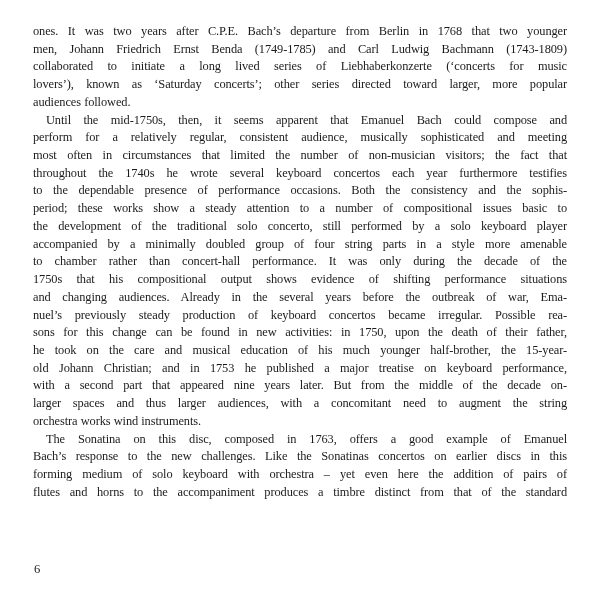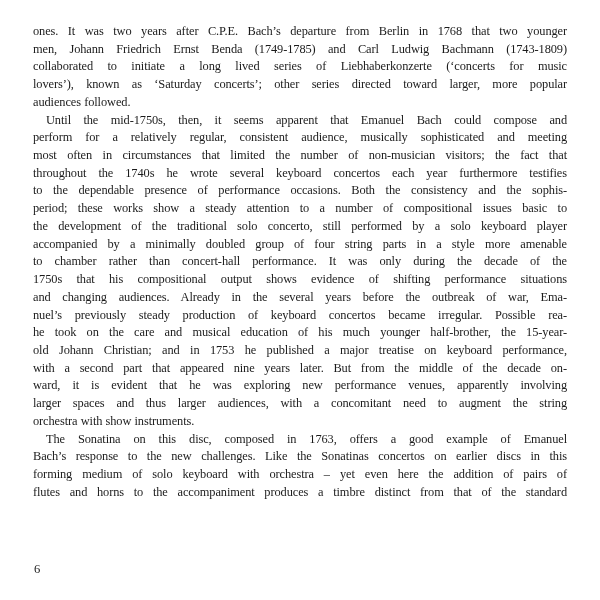--- a/index.html
+++ b/index.html
@@ -62,25 +62,25 @@
       <div class="line j"><span>most often in circumstances that limited the number of non-musician visitors; the fact that</span></div>
       <div class="line j"><span>throughout the 1740s he wrote several keyboard concertos each year furthermore testifies</span></div>
       <div class="line j"><span>to the dependable presence of performance occasions. Both the consistency and the sophis-</span></div>
       <div class="line j"><span>period; these works show a steady attention to a number of compositional issues basic to</span></div>
       <div class="line j"><span>the development of the traditional solo concerto, still performed by a solo keyboard player</span></div>
       <div class="line j"><span>accompanied by a minimally doubled group of four string parts in a style more amenable</span></div>
       <div class="line j"><span>to chamber rather than concert-hall performance. It was only during the decade of the</span></div>
       <div class="line j"><span>1750s that his compositional output shows evidence of shifting performance situations</span></div>
       <div class="line j"><span>and changing audiences. Already in the several years before the outbreak of war, Ema-</span></div>
       <div class="line j"><span>nuel’s previously steady production of keyboard concertos became irregular. Possible rea-</span></div>
+      <div class="line j"><span>sons for this change can be found in new activities: in 1750, upon the death of their father,</span></div>
       <div class="line j"><span>he took on the care and musical education of his much younger half-brother, the 15-year-</span></div>
       <div class="line j"><span>old Johann Christian; and in 1753 he published a major treatise on keyboard performance,</span></div>
       <div class="line j"><span>with a second part that appeared nine years later. But from the middle of the decade on-</span></div>
-      <div class="line j"><span>ward, it is evident that he was exploring new performance venues, apparently involving</span></div>
       <div class="line j"><span>larger spaces and thus larger audiences, with a concomitant need to augment the string</span></div>
-      <div class="line"><span>orchestra with show instruments.</span></div>
+      <div class="line"><span>orchestra works wind instruments.</span></div>
       <div class="line j ind"><span>The </span><span class="it">Sonatina</span><span> on this disc, composed in 1763, offers a good example of Emanuel</span></div>
       <div class="line j"><span>Bach’s response to the new challenges. Like the </span><span class="it">Sonatinas</span><span> concertos on earlier discs in this</span></div>
       <div class="line j"><span>forming medium of solo keyboard with orchestra – yet even here the addition of pairs of</span></div>
       <div class="line j"><span>flutes and horns to the accompaniment produces a timbre distinct from that of the standard</span></div>
     </div>
   <div class="page-number">6</div>
 </div>
 
 </body></html>

